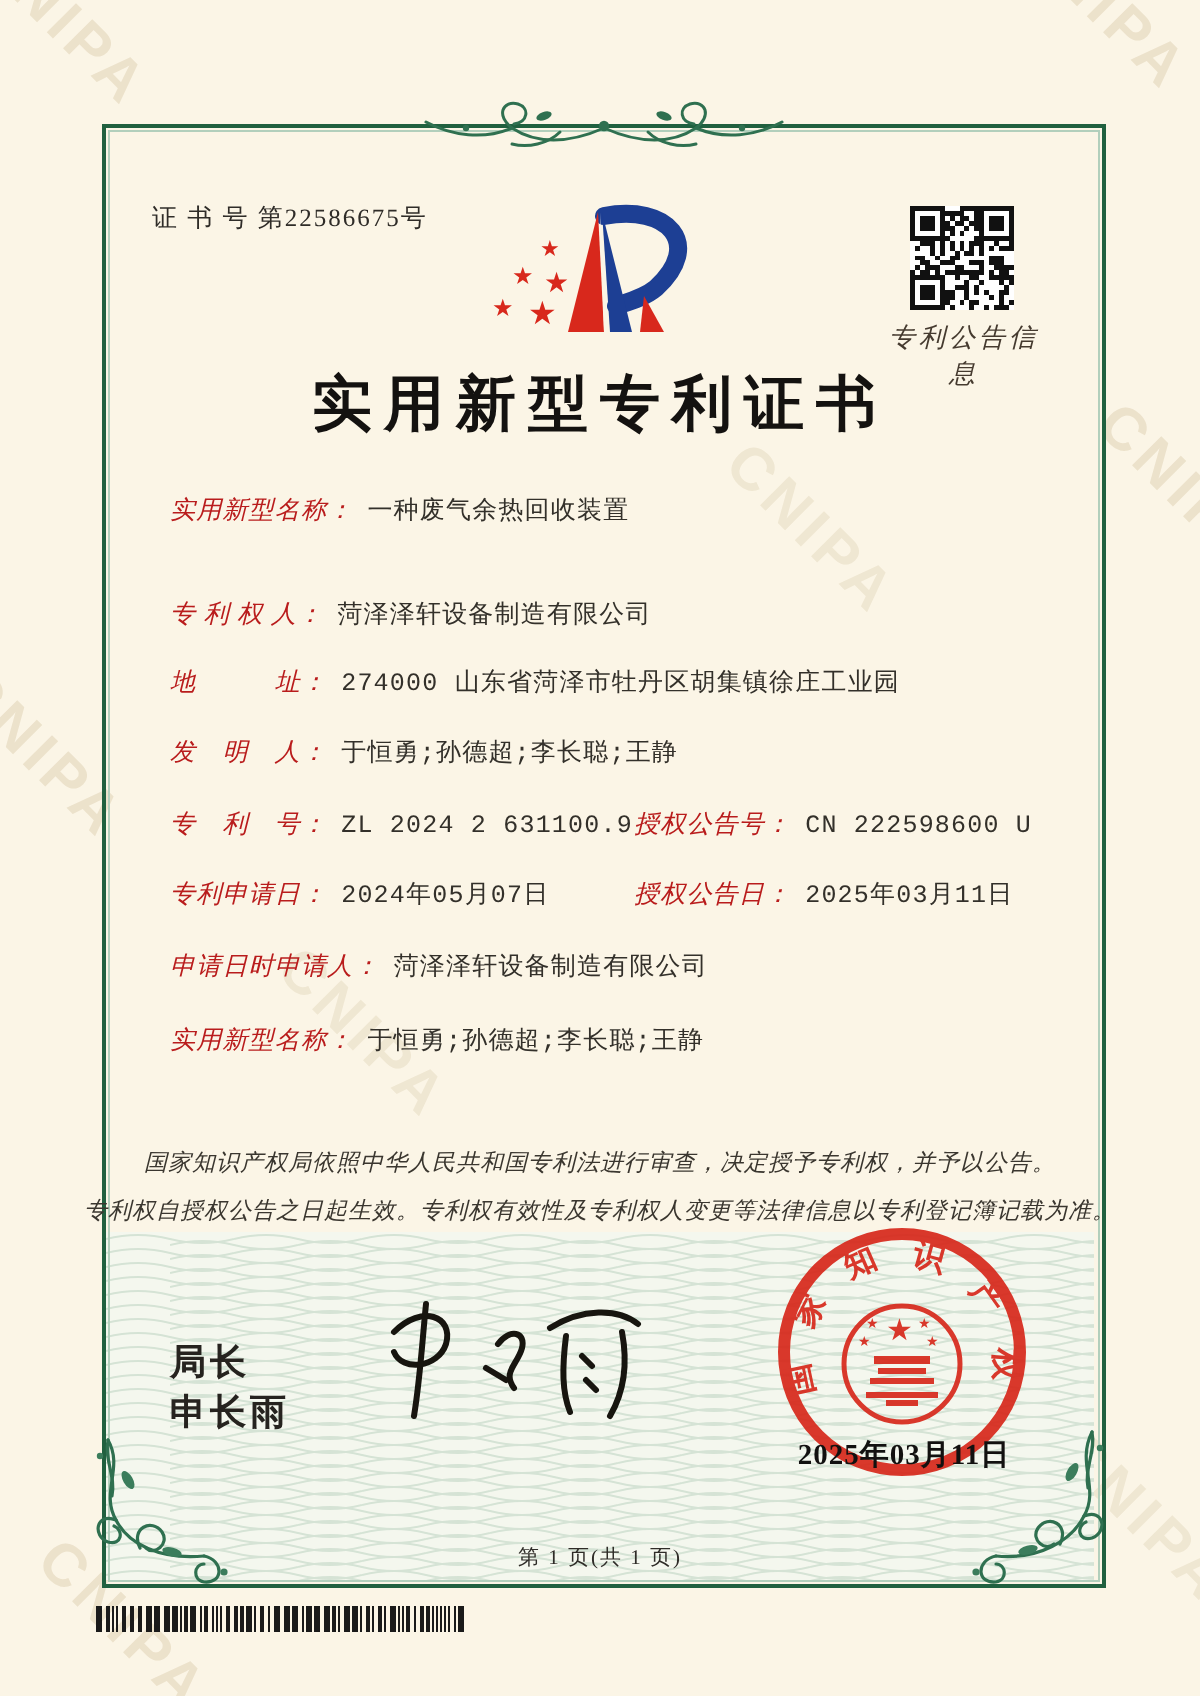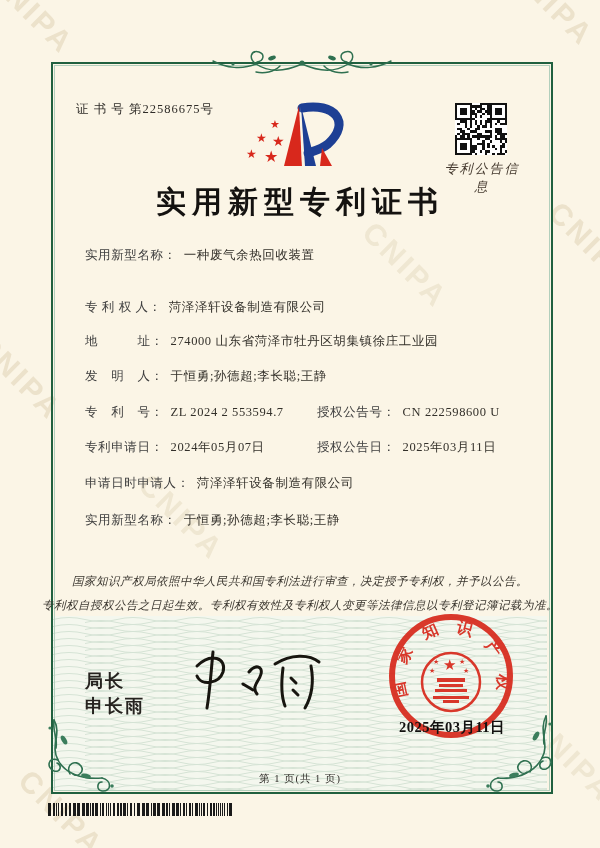--- a/index.html
+++ b/index.html
@@ -35,22 +35,22 @@
   }
   .title{
     position:absolute;left:0;top:182px;width:600px;text-align:center;
     font-size:30px;font-weight:700;letter-spacing:6px;color:#141210;
     white-space:nowrap;
   }
   .line{
     position:absolute;font-size:12.5px;color:#33302a;white-space:nowrap;
     letter-spacing:.6px;
   }
-  .line b{font-weight:400;color:#404040;}
-  .line .val{margin-left:7px;}
+  .line b{font-weight:400;color:#b91c1c;font-style:italic;}
+  .line .val{margin-left:7px;font-family:Liberation Mono, monospace;}
   .notice{
     position:absolute;left:0;width:600px;text-align:center;
     font-size:11.5px;font-style:italic;color:#3a362f;letter-spacing:.5px;
     white-space:nowrap;
   }
   .sig-label{
     position:absolute;left:85px;font-family:"Liberation Sans","DejaVu Sans",sans-serif;
     font-size:18px;font-weight:600;color:#26231f;letter-spacing:2px;
   }
   .seal-date{
@@ -338,21 +338,21 @@
 <div class="line" style="left:85px;top:299px;z-index:4">
   <b>专 利 权 人：</b><span class="val">菏泽泽轩设备制造有限公司</span>
 </div>
 <div class="line" style="left:85px;top:333px;z-index:4">
   <b>地　　　址：</b><span class="val">274000 山东省菏泽市牡丹区胡集镇徐庄工业园</span>
 </div>
 <div class="line" style="left:85px;top:368px;z-index:4">
   <b>发　明　人：</b><span class="val">于恒勇;孙德超;李长聪;王静</span>
 </div>
 <div class="line" style="left:85px;top:404px;z-index:4">
-  <b>专　利　号：</b><span class="val">ZL 2024 2 553594.7</span>
+  <b>专　利　号：</b><span class="val">ZL 2024 2 631100.9</span>
 </div>
 <div class="line" style="left:317px;top:404px;z-index:4">
   <b>授权公告号：</b><span class="val">CN 222598600 U</span>
 </div>
 <div class="line" style="left:85px;top:439px;z-index:4">
   <b>专利申请日：</b><span class="val">2024年05月07日</span>
 </div>
 <div class="line" style="left:317px;top:439px;z-index:4">
   <b>授权公告日：</b><span class="val">2025年03月11日</span>
 </div>

